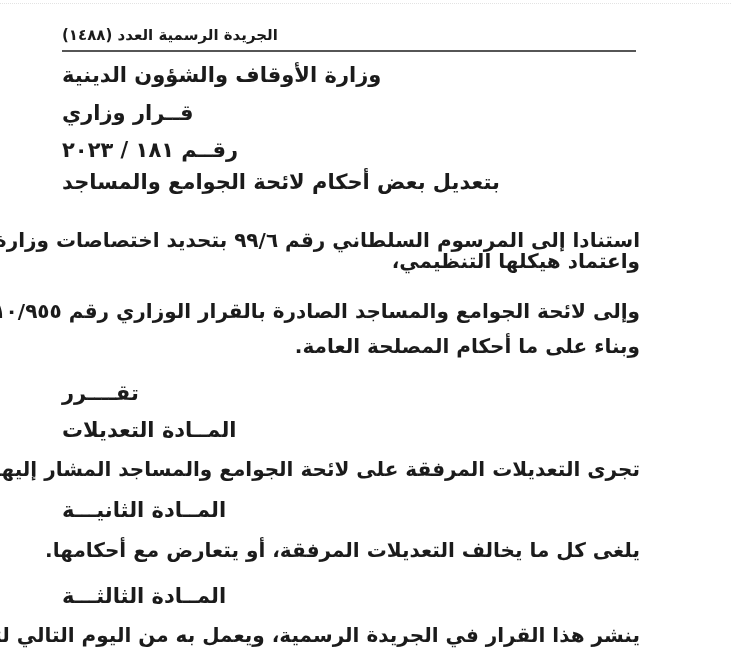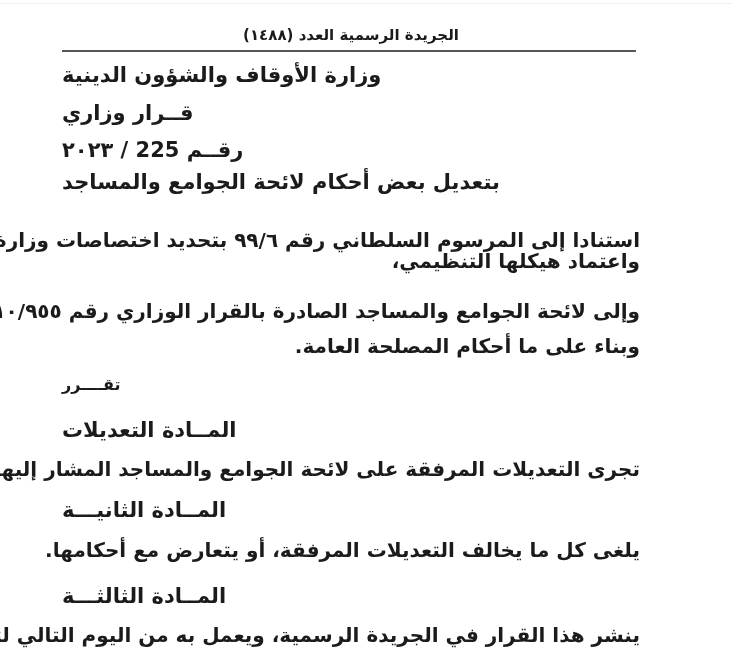--- a/index.html
+++ b/index.html
@@ -16,21 +16,21 @@
   }
   .top-dotted {
     position: absolute;
     top: 3px; left: 0;
     width: 731px; height: 0;
     border-top: 1px dotted #e3e3e3;
   }
   .abs { position: absolute; left: 62px; width: 578px; }
   .gazette-header {
     top: 24px;
-    text-align: center;        
+    text-align: left;        
     font-size: 15px;
     line-height: 22px;
     letter-spacing: 0px;
   }
   .header-rule {
     top: 50px;
     width: 574px; height: 2px;
     background: #565656;
   }
   .h-center { text-align: left; line-height: 26px; }
@@ -41,21 +41,21 @@
   .body-line {
     text-align: right;
     font-size: 20px;
     line-height: 27px;
     white-space: nowrap;
   }
   .preamble-1 { top: 227px; }
   .preamble-2 { top: 248px; }
   .preamble-3 { top: 298px; }
   .preamble-4 { top: 333px; }
-  .decree-word { top: 372px; font-size: 16px; }
+  .decree-word { top: 380px; font-size: 21px; }
   .article-heading { font-size: 21px; }
   .art1-heading { top: 417px; }
   .art1-body    { top: 456px; }
   .art2-heading { top: 497px; }
   .art2-body    { top: 537px; }
   .art3-heading { top: 583px; }
   .art3-body    { top: 622px; }
 </style>
 </head>
 <body>
@@ -65,21 +65,21 @@
   <div class="top-dotted"></div>
 
   <div class="abs gazette-header">الجريدة الرسمية العدد (١٤٨٨)</div>
 
   <div class="abs header-rule"></div>
 
   <div class="abs h-center ministry-title">وزارة الأوقاف والشؤون الدينية</div>
 
   <div class="abs h-center decision-type">قــرار وزاري</div>
 
-  <div class="abs h-center decision-number">رقــم 225 ‏/‏ ٢٠٢٣</div>
+  <div class="abs h-center decision-number">رقــم ١٨١ ‏/‏ ٢٠٢٣</div>
 
   <div class="abs h-center decision-subject">بتعديل بعض أحكام لائحة الجوامع والمساجد</div>
 
   <div class="abs body-line preamble-1">استنادا إلى المرسوم السلطاني رقم ٦‏/‏٩٩ بتحديد اختصاصات وزارة الأوقاف والشؤون الدينية</div>
 
   <div class="abs body-line preamble-2">واعتماد هيكلها التنظيمي،</div>
 
   <div class="abs body-line preamble-3">وإلى لائحة الجوامع والمساجد الصادرة بالقرار الوزاري رقم ٩٥٥‏/‏٢٠١٠،</div>
 
   <div class="abs body-line preamble-4">وبناء على ما أحكام المصلحة العامة.</div>

